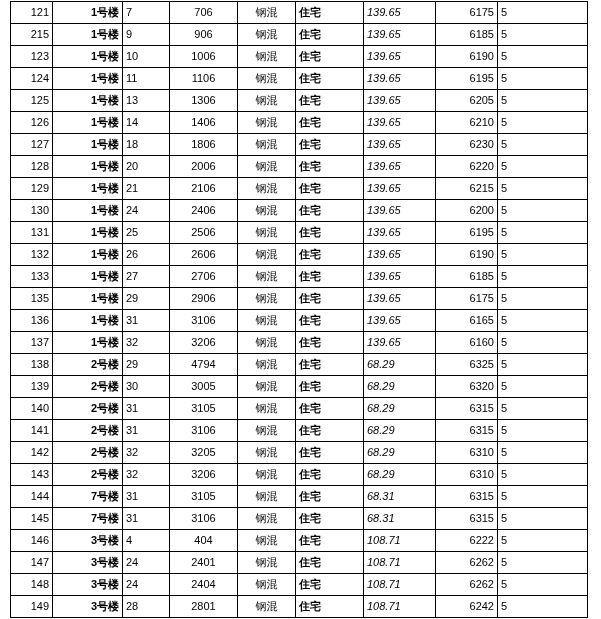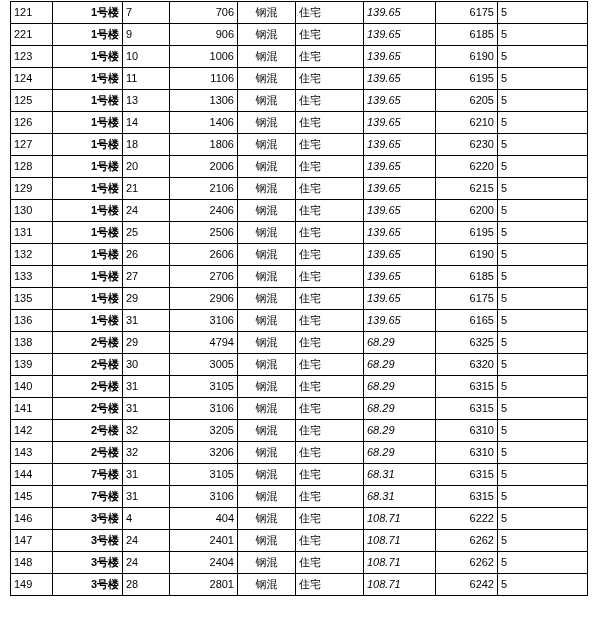--- a/index.html
+++ b/index.html
@@ -42,26 +42,26 @@
   col.c0 { width: 42px; }
   col.c1 { width: 70px; }
   col.c2 { width: 47px; }
   col.c3 { width: 68px; }
   col.c4 { width: 58px; }
   col.c5 { width: 68px; }
   col.c6 { width: 72px; }
   col.c7 { width: 62px; }
   col.c8 { width: 90px; }
 
-  .cell-id { text-align: left; }
+  .cell-id { text-align: right; }
   .cell-bldg { text-align: right; font-weight: bold; }
   .cell-floor { text-align: left; }
-  .cell-room { text-align: right; }
+  .cell-room { text-align: center; }
   .cell-struct { text-align: center; font-weight: normal; }
-  .cell-use { text-align: left; font-weight: normal; }
+  .cell-use { text-align: left; font-weight: bold; }
   .cell-area { text-align: left; font-style: italic; }
   .cell-price { text-align: right; }
   .cell-last { text-align: left; }
 </style>
 </head>
 <body>
 
 <div class="sheet">
   <table class="grid">
     <colgroup>
@@ -81,21 +81,21 @@
           <td class="cell-bldg">1号楼</td>
           <td class="cell-floor">7</td>
           <td class="cell-room">706</td>
           <td class="cell-struct">钢混</td>
           <td class="cell-use">住宅</td>
           <td class="cell-area">139.65</td>
           <td class="cell-price">6175</td>
           <td class="cell-last">5</td>
         </tr>
         <tr>
-          <td class="cell-id">221</td>
+          <td class="cell-id">215</td>
           <td class="cell-bldg">1号楼</td>
           <td class="cell-floor">9</td>
           <td class="cell-room">906</td>
           <td class="cell-struct">钢混</td>
           <td class="cell-use">住宅</td>
           <td class="cell-area">139.65</td>
           <td class="cell-price">6185</td>
           <td class="cell-last">5</td>
         </tr>
         <tr>
@@ -232,20 +232,31 @@
         </tr>
         <tr>
           <td class="cell-id">136</td>
           <td class="cell-bldg">1号楼</td>
           <td class="cell-floor">31</td>
           <td class="cell-room">3106</td>
           <td class="cell-struct">钢混</td>
           <td class="cell-use">住宅</td>
           <td class="cell-area">139.65</td>
           <td class="cell-price">6165</td>
+          <td class="cell-last">5</td>
+        </tr>
+        <tr>
+          <td class="cell-id">137</td>
+          <td class="cell-bldg">1号楼</td>
+          <td class="cell-floor">32</td>
+          <td class="cell-room">3206</td>
+          <td class="cell-struct">钢混</td>
+          <td class="cell-use">住宅</td>
+          <td class="cell-area">139.65</td>
+          <td class="cell-price">6160</td>
           <td class="cell-last">5</td>
         </tr>
         <tr>
           <td class="cell-id">138</td>
           <td class="cell-bldg">2号楼</td>
           <td class="cell-floor">29</td>
           <td class="cell-room">4794</td>
           <td class="cell-struct">钢混</td>
           <td class="cell-use">住宅</td>
           <td class="cell-area">68.29</td>

